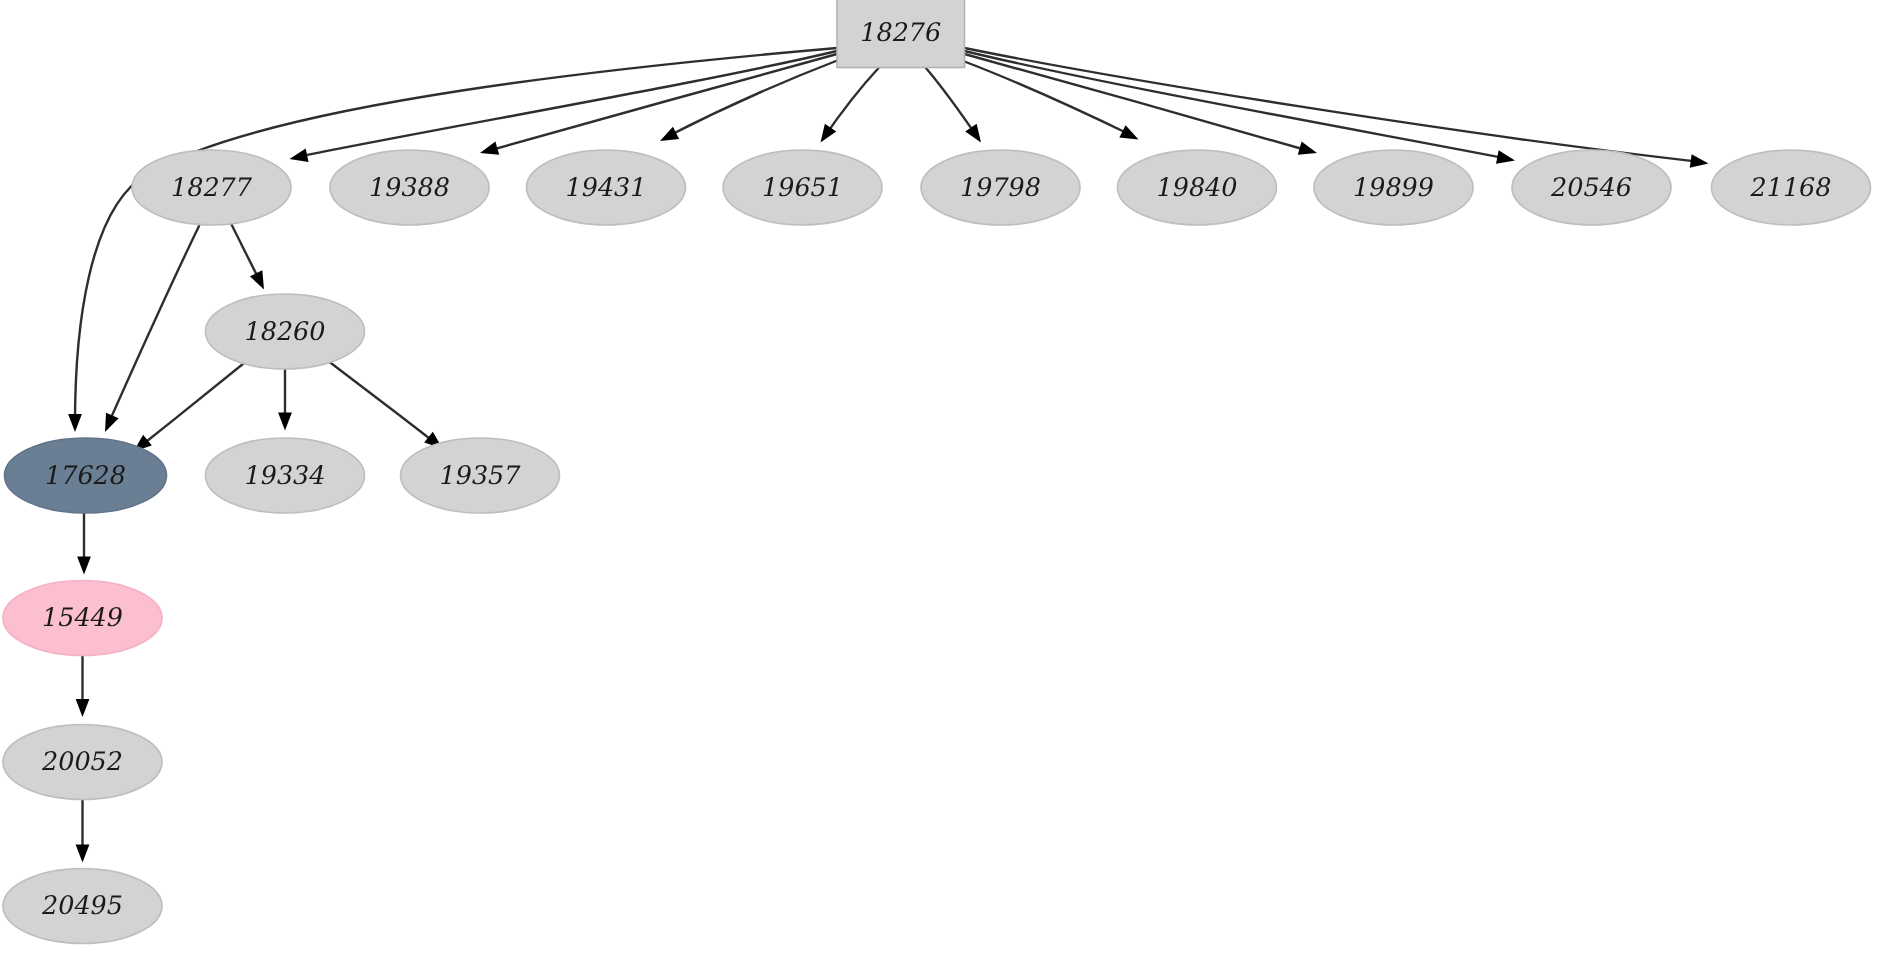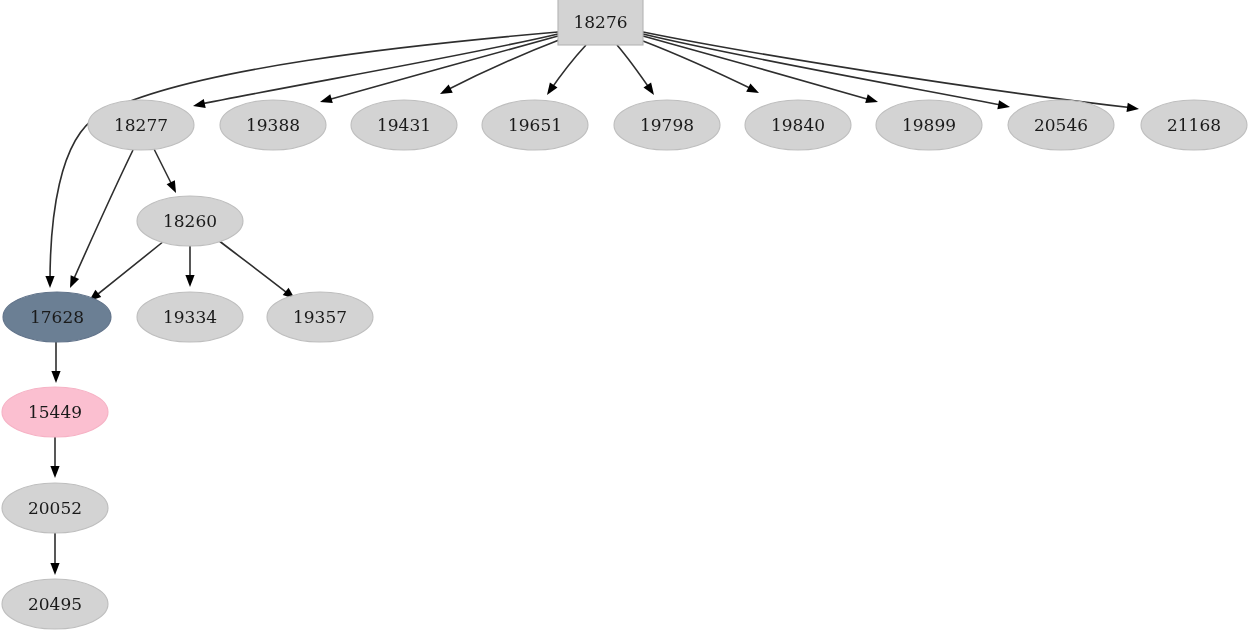--- a/index.html
+++ b/index.html
@@ -11,20 +11,21 @@
     width: 1255px;
     height: 635px;
     overflow: hidden;
     font-family: "DejaVu Serif", "Liberation Serif", serif;
   }
   #graph-root {
     position: relative;
     width: 1003px;
     height: 635px;
     background: #ffffff;
+    font-style: italic;
   }
   svg#graph-canvas {
     display: block;
     width: 1255px;
     height: 635px;
   }
   .node-shape {
     stroke-width: 1.1px;
   }
   .node-label {

